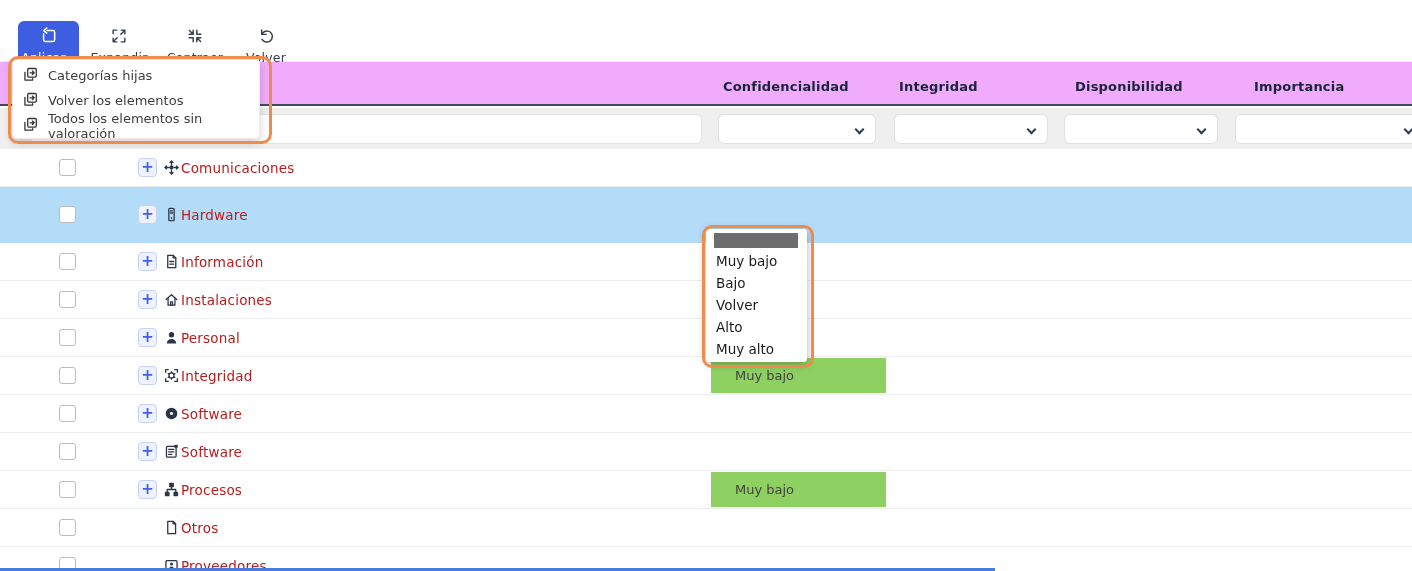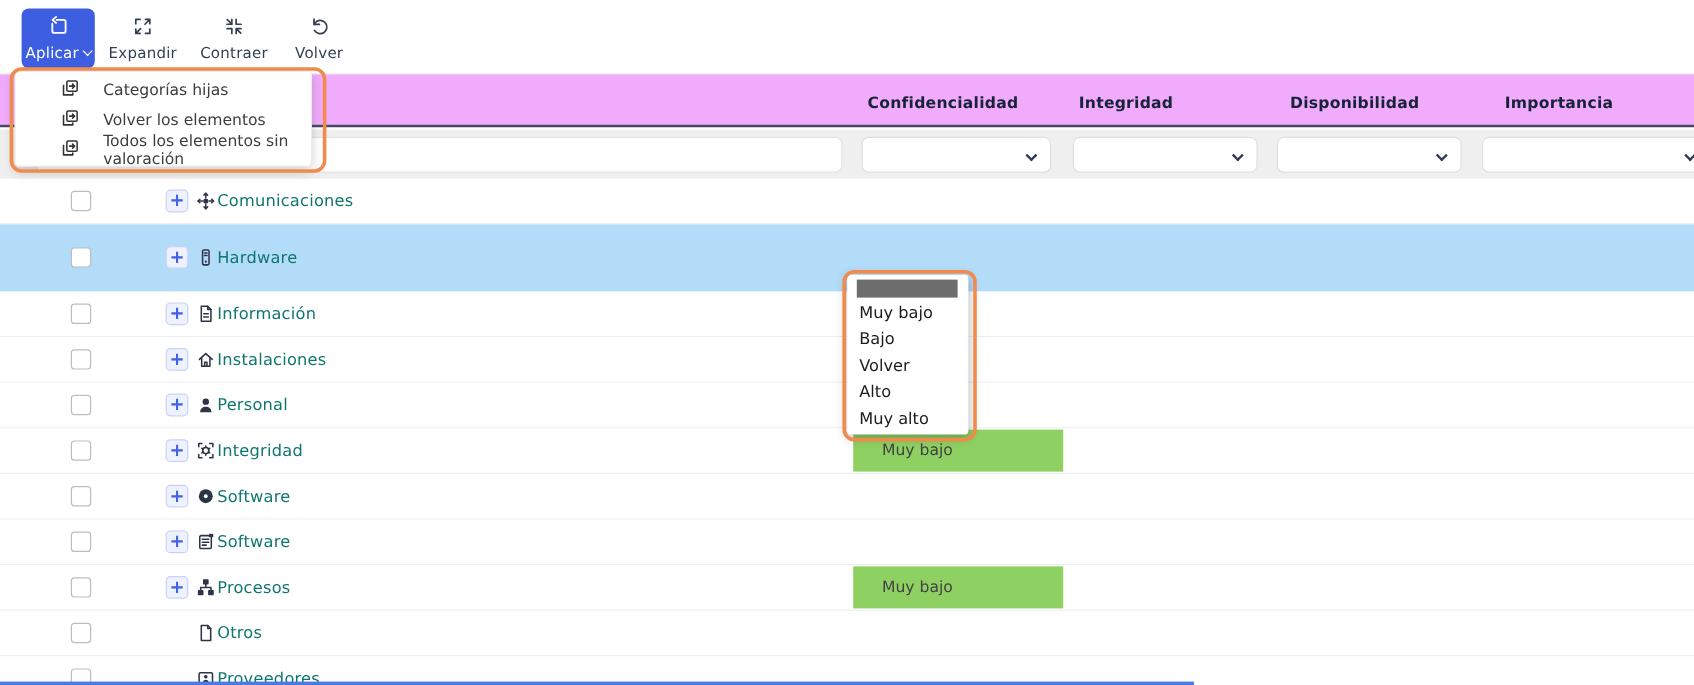--- a/index.html
+++ b/index.html
@@ -4,21 +4,21 @@
 <style>
   * { box-sizing: border-box; margin: 0; padding: 0; }
   html,body { background:#fff; }
   .screen {
     position: relative; width: 1412px; height: 571px; overflow: hidden;
     background:#fff; font-family:"DejaVu Sans","Liberation Sans",sans-serif;
     color:#2e2e2e;
   }
   
   .toolbar { position:absolute; left:0; top:0; width:1412px; height:62px; background:#fff; border-bottom:1px solid #ededed; }
-  .tb-btn { position:absolute; top:7px; height:50px; display:flex; flex-direction:column; align-items:center; justify-content:center; gap:5px; cursor:pointer; }
+  .tb-btn { position:absolute; top:21px; height:50px; display:flex; flex-direction:column; align-items:center; justify-content:center; gap:5px; cursor:pointer; }
   .tb-label { font-size:12.5px; color:#333f54; letter-spacing:.2px; }
   .tb-apply { left:18px; width:61px; background:#3d5ee1; border-radius:6px; }
   .tb-apply .tb-label { color:#fff; display:flex; align-items:center; gap:4px; font-weight:500; }
   .tb-apply .chev-sm { width:6px; height:6px; border-right:1.6px solid #fff; border-bottom:1.6px solid #fff; transform:rotate(45deg) translate(-1px,-1px); }
   .tb-expand { left:88px; width:62px;text-align:center; }
   .tb-contract { left:160px; width:70px; }
   .tb-back { left:240px; width:52px;text-align:right; }
   .tb-icon svg { display:block; }
   
   .thead { position:absolute; left:0; top:62px; width:1412px; height:44px; background:#f0abfc; border-bottom:2px solid #404b5f; }
@@ -32,25 +32,25 @@
   .sel-conf { left:718px; width:158px; } .sel-int { left:894px; width:154px; }
   .sel-disp { left:1064px; width:154px; } .sel-imp { left:1235px; width:190px; }
   
   .rows { position:absolute; left:0; top:149px; width:1412px; }
   .row { position:relative; display:flex; align-items:center; height:38px; border-bottom:1px solid #ebedf0; background:#fff; cursor:pointer; }
   .row.selected { height:56px; background:#b3dcf8; border-bottom-color:transparent; }
   .cb { margin-left:59px; width:17px; height:17px; background:#fff; border:1.5px solid #b9bdc4; border-radius:3px; flex:0 0 auto; cursor:pointer; }
   .plus { margin-left:62px; width:19px; height:19px; border:1px solid #c7d2f8; background:#eef1fe; border-radius:4px; color:#4161e8; font-size:15px; font-weight:700; line-height:16px; text-align:center; flex:0 0 auto; cursor:pointer; }
   .plus.hidden { visibility:hidden; }
   .cat-icon { margin-left:7px; flex:0 0 auto; display:flex; }
-  .row-label { margin-left:2px; font-size:13.5px; color:#0f766e; letter-spacing:.2px; }
+  .row-label { margin-left:2px; font-size:13.5px; color:#b91c1c; letter-spacing:.2px; }
   .val-cell { position:absolute; left:711px; top:1px; bottom:1px; width:175px; background:#8ed062; display:flex; align-items:center; padding-left:24px; font-size:13px; color:#424242; cursor:pointer; }
   
   .menu-panel { position:absolute; left:12px; top:59px; width:248px; height:80px; background:#fff; border:1px solid #ececec; border-radius:4px; box-shadow:0 4px 10px rgba(0,0,0,.18); z-index:20; padding-top:3px; }
-  .menu-item { display:flex; align-items:center; gap:20px; height:25px; padding-left:10px; font-size:13px; color:#3d3d3d; cursor:pointer;margin-left:28px; }
+  .menu-item { display:flex; align-items:center; gap:10px; height:25px; padding-left:10px; font-size:13px; color:#3d3d3d; cursor:pointer; }
   .menu-annotation { position:absolute; left:8px; top:56px; width:264px; height:88px; border:3px solid #f08b4d; border-radius:10px; z-index:21; pointer-events:none; }
   
   .value-panel { position:absolute; left:706px; top:229px; width:101px; height:133px; background:#fff; border-radius:3px; box-shadow:0 2px 10px rgba(0,0,0,.3); z-index:20; }
   .value-empty-opt { margin:4px 0 2px 8px; width:84px; height:15px; background:#6d6d6d; }
   .value-opt { height:22px; line-height:22px; padding-left:10px; font-size:13.5px; color:#1b1b1b; cursor:pointer; }
   .value-annotation { position:absolute; left:702px; top:225px; width:112px; height:143px; border:3px solid #f08b4d; border-radius:10px; z-index:21; pointer-events:none; }
   
   .hscroll-thumb { position:absolute; left:0; bottom:0; width:995px; height:3px; background:#4a7be0; z-index:5; cursor:pointer; }
 </style>
 </head>

